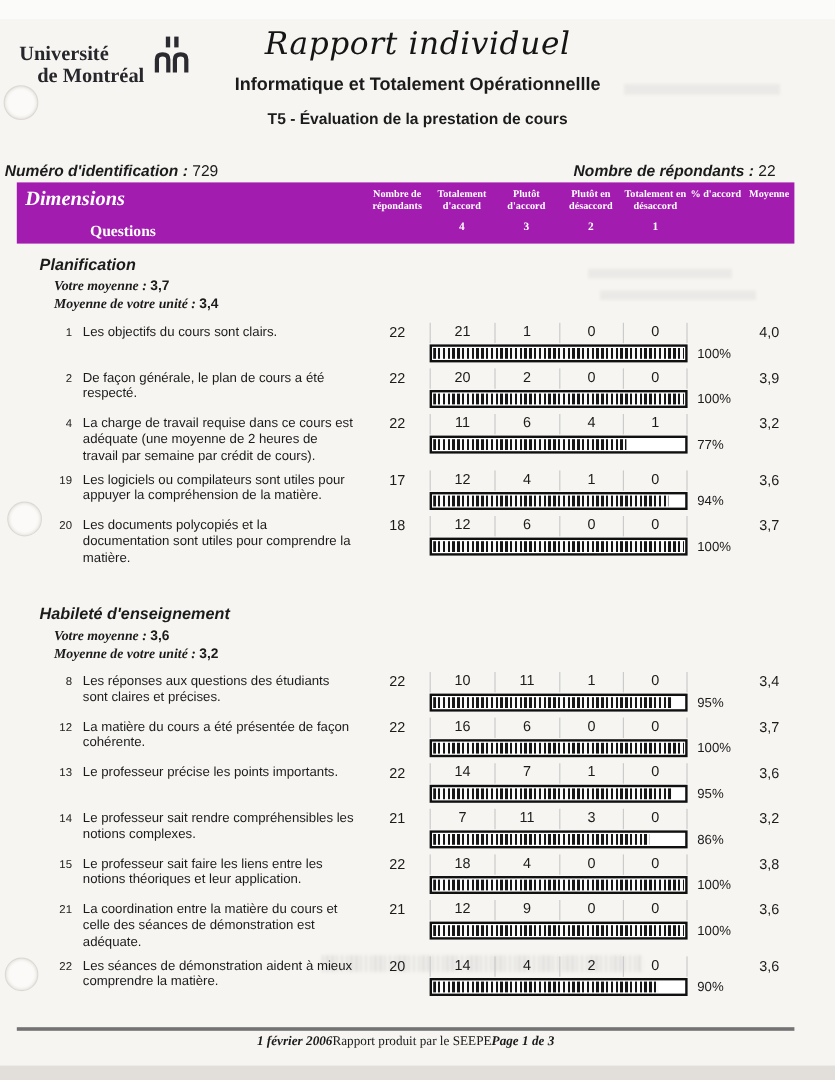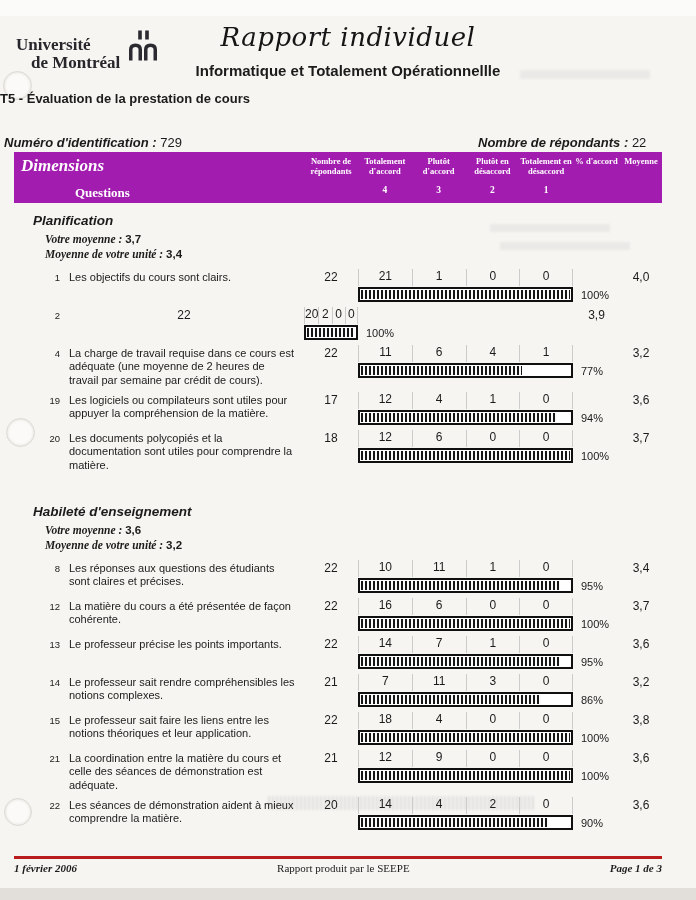--- a/index.html
+++ b/index.html
@@ -15,21 +15,21 @@
   .ghost{position:absolute;opacity:.10;filter:blur(1.3px);pointer-events:none;}
 
   
   .logo{position:absolute;left:16px;top:36px;display:flex;align-items:flex-start;}
   .logo-text{font-family:"Liberation Serif",serif;font-weight:bold;font-size:17px;line-height:18px;color:#26262b;}
   .logo-text .l2{padding-left:15px;}
   .logo-mark{margin-left:5px;margin-top:-6px;}
   .doc-title{position:absolute;left:0;top:22px;width:696px;text-align:center;
     font-family:"DejaVu Serif",serif;font-style:italic;font-size:26px;letter-spacing:.5px;color:#151515;}
   .doc-dept{position:absolute;left:0;top:62px;width:696px;text-align:center;font-weight:bold;font-size:15px;}
-  .doc-type{position:absolute;left:0;top:91px;width:696px;text-align:left;font-weight:bold;font-size:13px;}
+  .doc-type{position:absolute;left:0;top:91px;width:696px;text-align:center;font-weight:bold;font-size:13px;}
   .meta{position:absolute;font-size:13px;white-space:nowrap;}
   .meta b{font-style:italic;}
   .meta-session{left:483px;top:124px;margin-top:45px;}
   .meta-id{left:4px;top:135px;}
   .meta-resp{left:478px;top:135px;}
 
   
   .band{position:absolute;left:14px;top:152px;width:648px;height:51px;background:#a21caf;color:#fff;
     display:grid;grid-template-columns:290px 54px 215px 47px 42px;grid-template-rows:33px 18px;}
   .band-dims{grid-column:1;grid-row:1;font-family:"Liberation Serif",serif;font-style:italic;font-weight:bold;
@@ -56,22 +56,22 @@
   .resp{font-size:12px;text-align:center;padding-top:1px;}
   .counts{display:grid;grid-template-columns:1fr 1fr 1fr 1fr;height:17px;}
   .cell{font-size:12px;text-align:center;border-left:1px solid #cbcbcb;}
   .cell:last-child{border-right:1px solid #cbcbcb;}
   .bar{height:15px;border:2px solid #101010;background:#fff;padding:1px;box-sizing:border-box;margin-top:1px;}
   .bar-fill{height:100%;background:repeating-linear-gradient(90deg,#161616 0 2px,#fafafa 2px 4px);}
   .pct{font-size:11px;padding:20px 0 0 8px;white-space:nowrap;}
   .mean{font-size:12px;text-align:center;padding-top:1px;}
 
   
-  .footer{position:absolute;left:14px;top:856px;width:648px;border-top:3px solid #b91c1c;
-    display:flex;justify-content:space-between;padding-top:3px;font-family:"Liberation Serif",serif;font-size:11px;}
+  .footer{position:absolute;left:14px;top:856px;width:648px;border-top:3px solid #737373;
+    display:flex;justify-content:center;padding-top:3px;font-family:"Liberation Serif",serif;font-size:11px;}
   .footer .bi{font-style:italic;font-weight:bold;}
 </style>
 </head>
 <body>
 
 <div class="edge-top"></div>
 <div class="edge-bottom"></div>
 <div class="hole" style="left:3px;top:71px;width:27px;height:27px;"></div>
 <div class="hole" style="left:6px;top:418px;width:27px;height:27px;"></div>
 <div class="hole" style="left:4px;top:798px;width:26px;height:26px;"></div>
@@ -163,20 +163,21 @@
           <div class="bar">
               <div class="bar-fill" style="width: 100%;"></div>
             </div>
         </div>
         <div class="pct">100%</div>
         <div class="mean">4,0</div>
       </div>
 
       <div class="row">
         <div class="qnum">2</div>
+        <div class="qtext">De façon générale, le plan de cours a été respecté.</div>
         <div class="resp">22</div>
         <div class="cells">
           <div class="counts">
             <div class="cell">20</div>
             <div class="cell">2</div>
             <div class="cell">0</div>
             <div class="cell">0</div>
           </div>
           <div class="bar">
               <div class="bar-fill" style="width: 100%;"></div>

